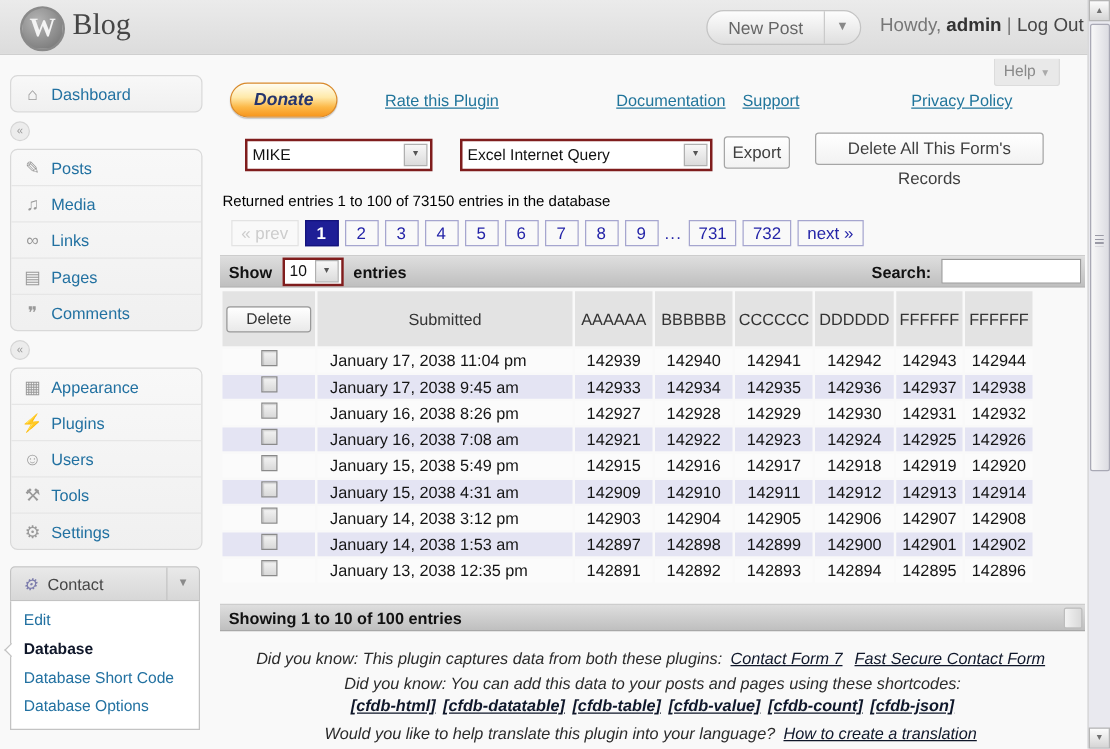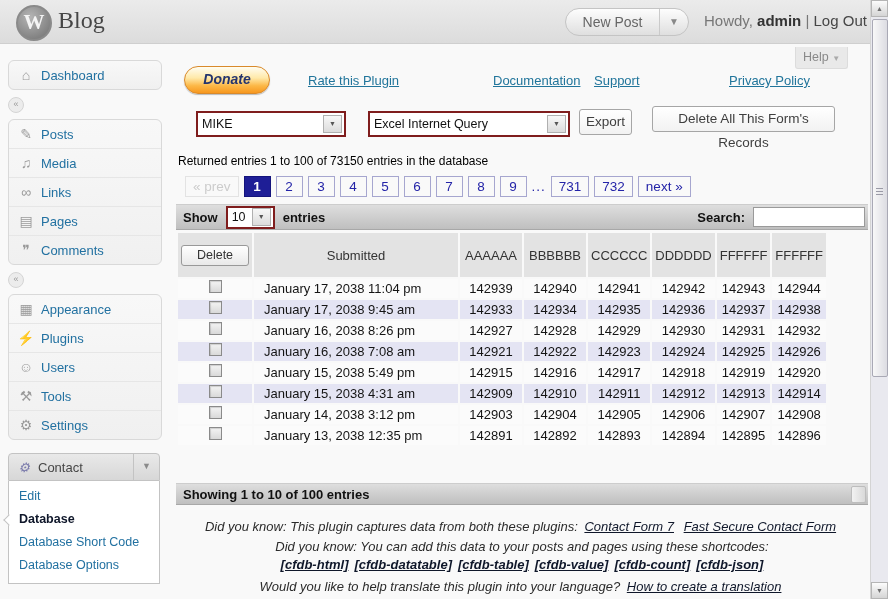--- a/index.html
+++ b/index.html
@@ -363,20 +363,30 @@
         <tr class="even">
           <td><span class="checkbox"></span></td>
           <td class="sub-cell">January 14, 2038 3:12 pm</td>
           <td>142903</td>
           <td>142904</td>
           <td>142905</td>
           <td>142906</td>
           <td>142907</td>
           <td>142908</td>
         </tr>
+        <tr class="odd">
+          <td><span class="checkbox"></span></td>
+          <td class="sub-cell">January 14, 2038 1:53 am</td>
+          <td>142897</td>
+          <td>142898</td>
+          <td>142899</td>
+          <td>142900</td>
+          <td>142901</td>
+          <td>142902</td>
+        </tr>
         <tr class="even">
           <td><span class="checkbox"></span></td>
           <td class="sub-cell">January 13, 2038 12:35 pm</td>
           <td>142891</td>
           <td>142892</td>
           <td>142893</td>
           <td>142894</td>
           <td>142895</td>
           <td>142896</td>
         </tr>

